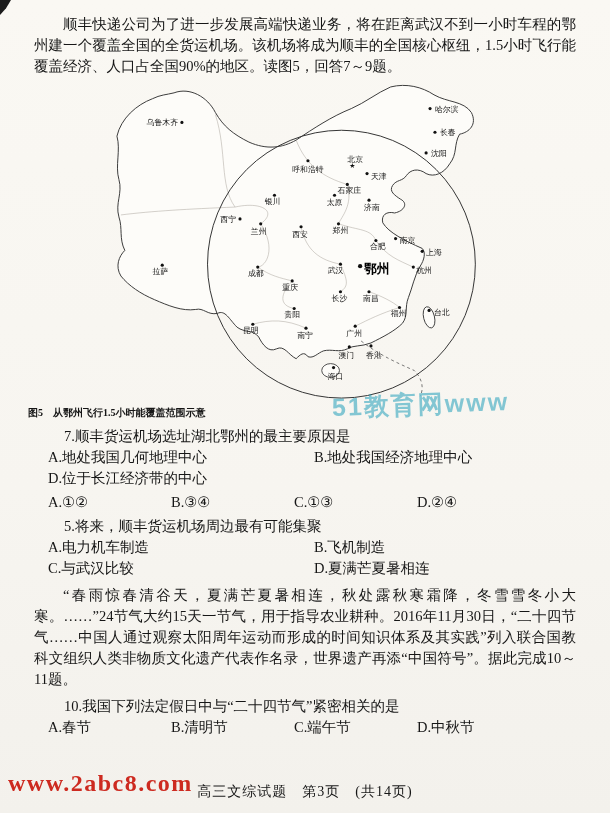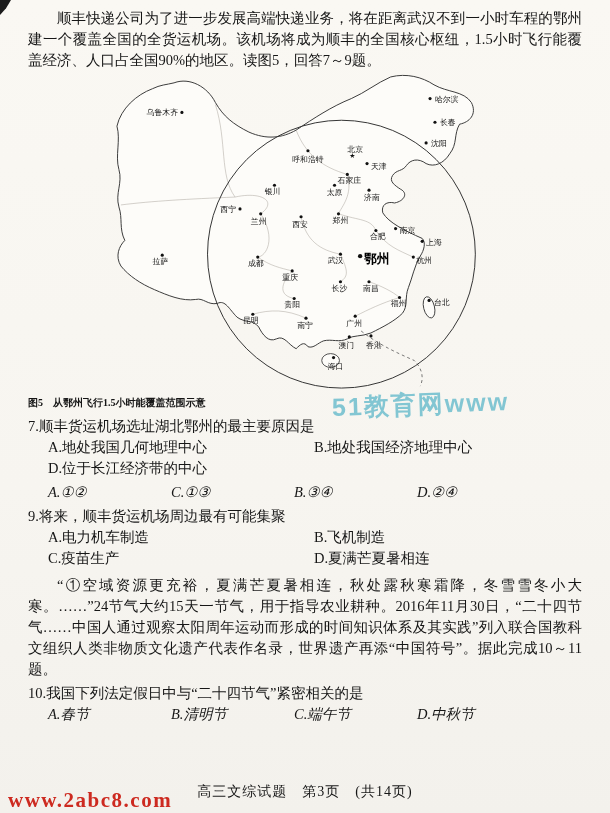--- a/index.html
+++ b/index.html
@@ -17,57 +17,57 @@
     background:linear-gradient(180deg,#faf8f3 0%,#f7f5f0 60%,#f3f1ec 100%);
     box-sizing:border-box;
     padding:8px 28px 0 28px;
   }
   .corner-artifact{
     position:absolute;top:0;left:0;width:11px;height:15px;
     background:#1c1c1c;
     clip-path:polygon(0 0,100% 0,55% 55%,0 100%);
   }
   p.intro{
-    margin:0;
+    margin:6px;
     font-size:14.5px;
     line-height:21px;
     text-align:justify;
     text-indent:2em;
   }
   figure{margin:2px 0 0 0;text-align:left;}
   svg.map{display:block;margin:0 auto;}
   figcaption{
     font-size:10px;
     font-weight:bold;
     line-height:20px;
     margin-top:0px;
   }
   .question{margin-top:3px;font-size:14.5px;line-height:21px;}
-  .stem{white-space:pre-wrap;}
+  .stem{white-space:pre-wrap;margin-left:36px;}
   .opts-2col{
     display:grid;
     grid-template-columns:266px auto;
     padding-left:20px;
   }
   .opts-2col span{line-height:21px;}
   .opts-row{display:flex;padding-left:20px;}
-  .opts-row span{width:123px;line-height:21px;font-style:italic;}
+  .opts-row span{width:123px;line-height:21px;}
   .opts-row span:last-child{width:auto;}
   .sub-items{padding-left:8px;line-height:21px;}
   .footer{
     position:absolute;
     left:0;right:0;bottom:12px;
     text-align:center;
     font-size:14px;
     letter-spacing:1px;
   }
   .wm-red{
     position:absolute;
-    left:8px;bottom:0;
-    font-size:21px;
+    left:8px;bottom:16px;
+    font-size:24px;
     color:#cd2a20;
     letter-spacing:1.5px;
     font-weight:bold;
     font-family:"Liberation Serif",serif;
     margin-top:20px;
   }
   .wm-teal{
     position:absolute;
     left:332px;top:388px;
     font-size:25px;
@@ -244,37 +244,37 @@
     <div class="opts-2col">
       <span>A.地处我国几何地理中心</span>
       <span>B.地处我国经济地理中心</span>
       <span>D.位于长江经济带的中心</span>
     </div>
   </div>
 
   <div class="question">
     <div class="opts-row">
       <span>A.①②</span>
+      <span>B.③④</span>
       <span>C.①③</span>
-      <span>B.③④</span>
       <span>D.②④</span>
     </div>
   </div>
 
   <div class="question">
-    <div class="stem">9.将来，顺丰货运机场周边最有可能集聚</div>
+    <div class="stem">5.将来，顺丰货运机场周边最有可能集聚</div>
     <div class="opts-2col">
       <span>A.电力机车制造</span>
       <span>B.飞机制造</span>
-      <span>C.疫苗生产</span>
+      <span>C.与武汉比较</span>
       <span>D.夏满芒夏暑相连</span>
     </div>
   </div>
 
-  <p class="intro" style="margin-top:6px">“①空域资源更充裕，夏满芒夏暑相连，秋处露秋寒霜降，冬雪雪冬小大寒。……”24节气大约15天一节气，用于指导农业耕种。2016年11月30日，“二十四节气……中国人通过观察太阳周年运动而形成的时间知识体系及其实践”列入联合国教科文组织人类非物质文化遗产代表作名录，世界遗产再添“中国符号”。据此完成10～11题。</p>
+  <p class="intro" style="margin-top:6px">“春雨惊春清谷天，夏满芒夏暑相连，秋处露秋寒霜降，冬雪雪冬小大寒。……”24节气大约15天一节气，用于指导农业耕种。2016年11月30日，“二十四节气……中国人通过观察太阳周年运动而形成的时间知识体系及其实践”列入联合国教科文组织人类非物质文化遗产代表作名录，世界遗产再添“中国符号”。据此完成10～11题。</p>
 
   <div class="question">
     <div class="stem">10.我国下列法定假日中与“二十四节气”紧密相关的是</div>
     <div class="opts-row">
       <span>A.春节</span>
       <span>B.清明节</span>
       <span>C.端午节</span>
       <span>D.中秋节</span>
     </div>
   </div>

